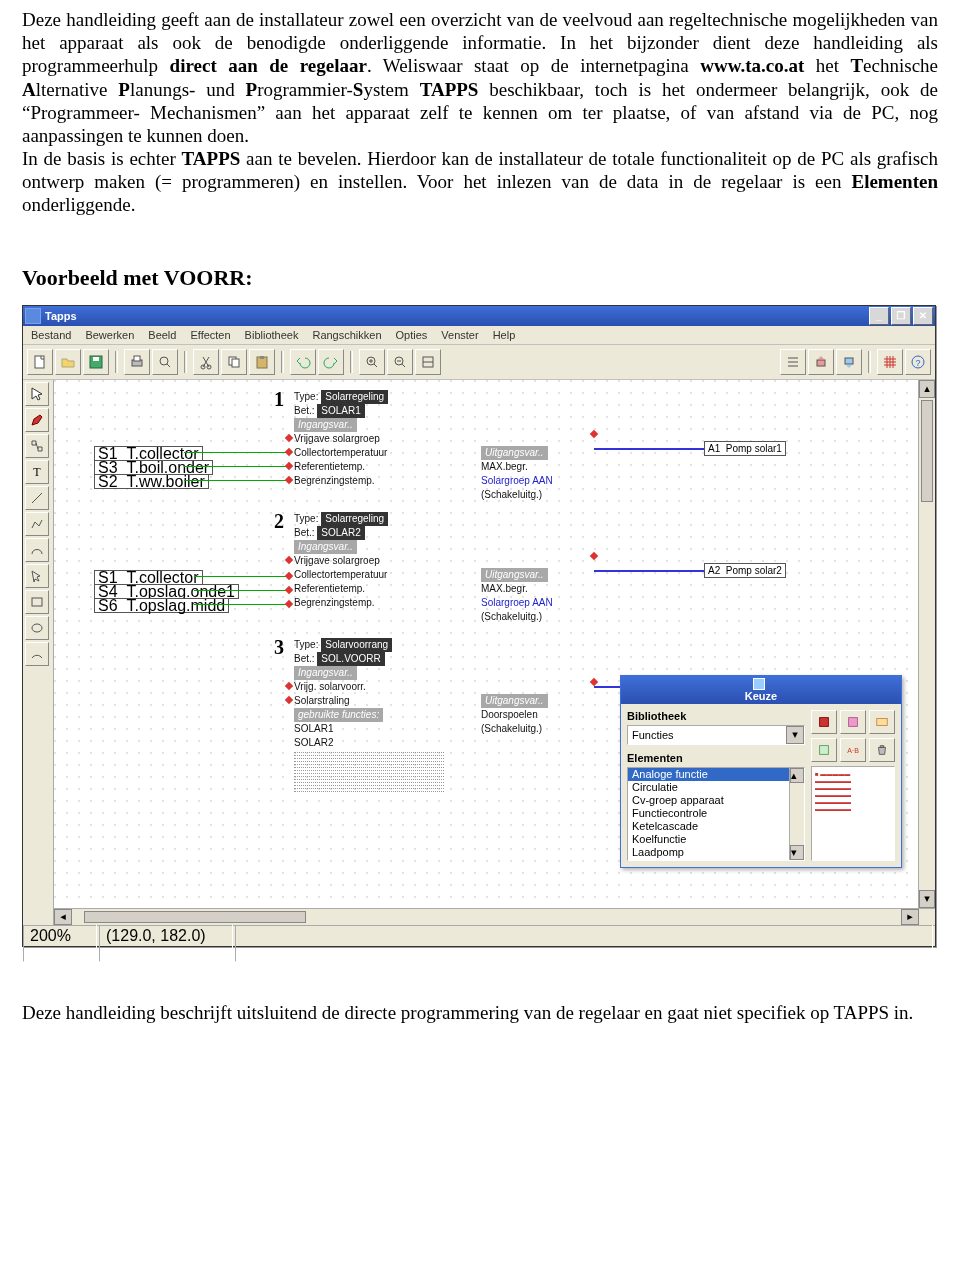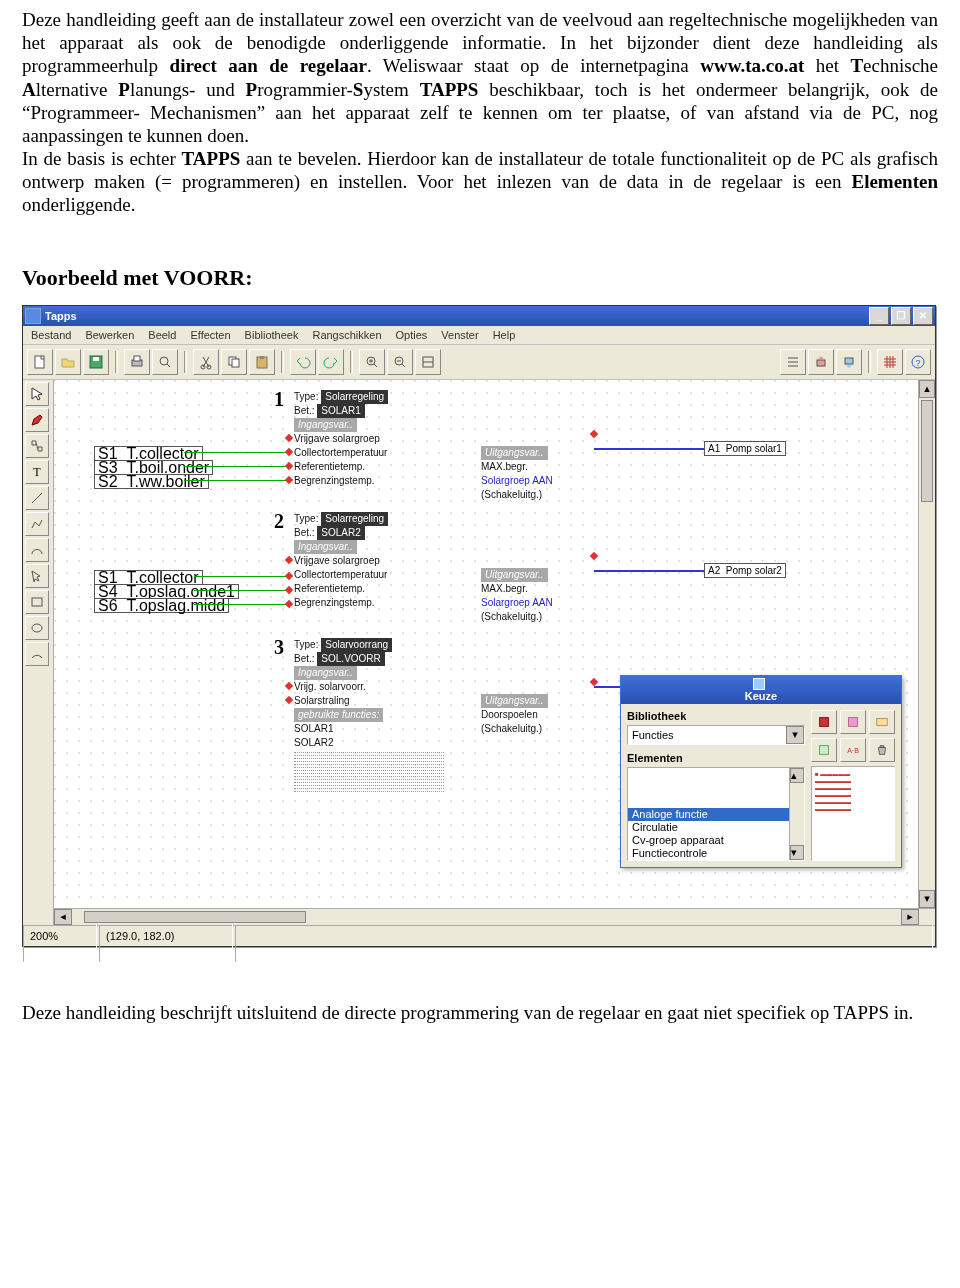--- a/index.html
+++ b/index.html
@@ -189,21 +189,21 @@
     border-top: 1px solid #aaa;
     display: flex;
     align-items: center;
   }
   .statusbar .cell {
     height: 18px;
     border: 1px inset #fff;
     padding: 16px 6px;
     display: flex; align-items: center;
     margin-right: 2px;
-    font-size: 11px;
+    font-size: 16px;
   }
   .section-num {
     font-family: "Times New Roman", serif;
     font-size: 20px; font-weight: bold;
     position: absolute;
   }
   .dark-lbl {
     display: inline-block;
     background: #333; color: #fff;
     padding: 0 4px; font-size: 10px;
@@ -274,21 +274,21 @@
   .keuze .k-left { flex: 1; display: flex; flex-direction: column; gap: 3px; }
   .bib-lbl { font-weight: bold; font-size: 11px; }
   .sel-look { display:flex; align-items:center; border:1px inset #fff; background:#fff; height:18px; }
   .sel-look .txt { flex:1; padding:0 4px; font-size:11px; }
   .sel-look .dd { width:16px; height:16px; background:#d4d0c8; border:1px solid #888; display:flex;align-items:center;justify-content:center; }
   .ele-lbl { font-weight: bold; font-size: 11px; margin-top: 4px; }
   .list {
     border: 1px inset #fff; background: #fff; height: 92px;
     overflow: hidden; display:flex;
   }
-  .list .l-items { flex:1;margin-top:40px; }
+  .list .l-items { flex:1; }
   .list .l-items div { padding: 0 4px; font-size: 11px; line-height: 13px; }
   .list .l-items div.sel { background: #3169c6; color:#fff; }
   .list .l-scroll { width: 14px; background:#ece9d8; border-left:1px solid #aaa; position:relative; }
   .list .l-scroll .la { position:absolute; left:0; right:0; height:13px; background:#d4d0c8; border:1px solid #888; }
   .list .l-scroll .la.t { top:0 } .list .l-scroll .la.b { bottom:0 }
 
   .keuze .k-right { width: 84px; display:flex; flex-direction:column; gap:4px; }
   .minibtn-row { display:flex; gap:3px; }
   .minibtn { width:24px; height:22px; border:1px solid #888; border-top-color:#fff; border-left-color:#fff; background:#ece9d8; display:flex;align-items:center;justify-content:center; }
   .minibtn svg { width:14px; height:14px; }

